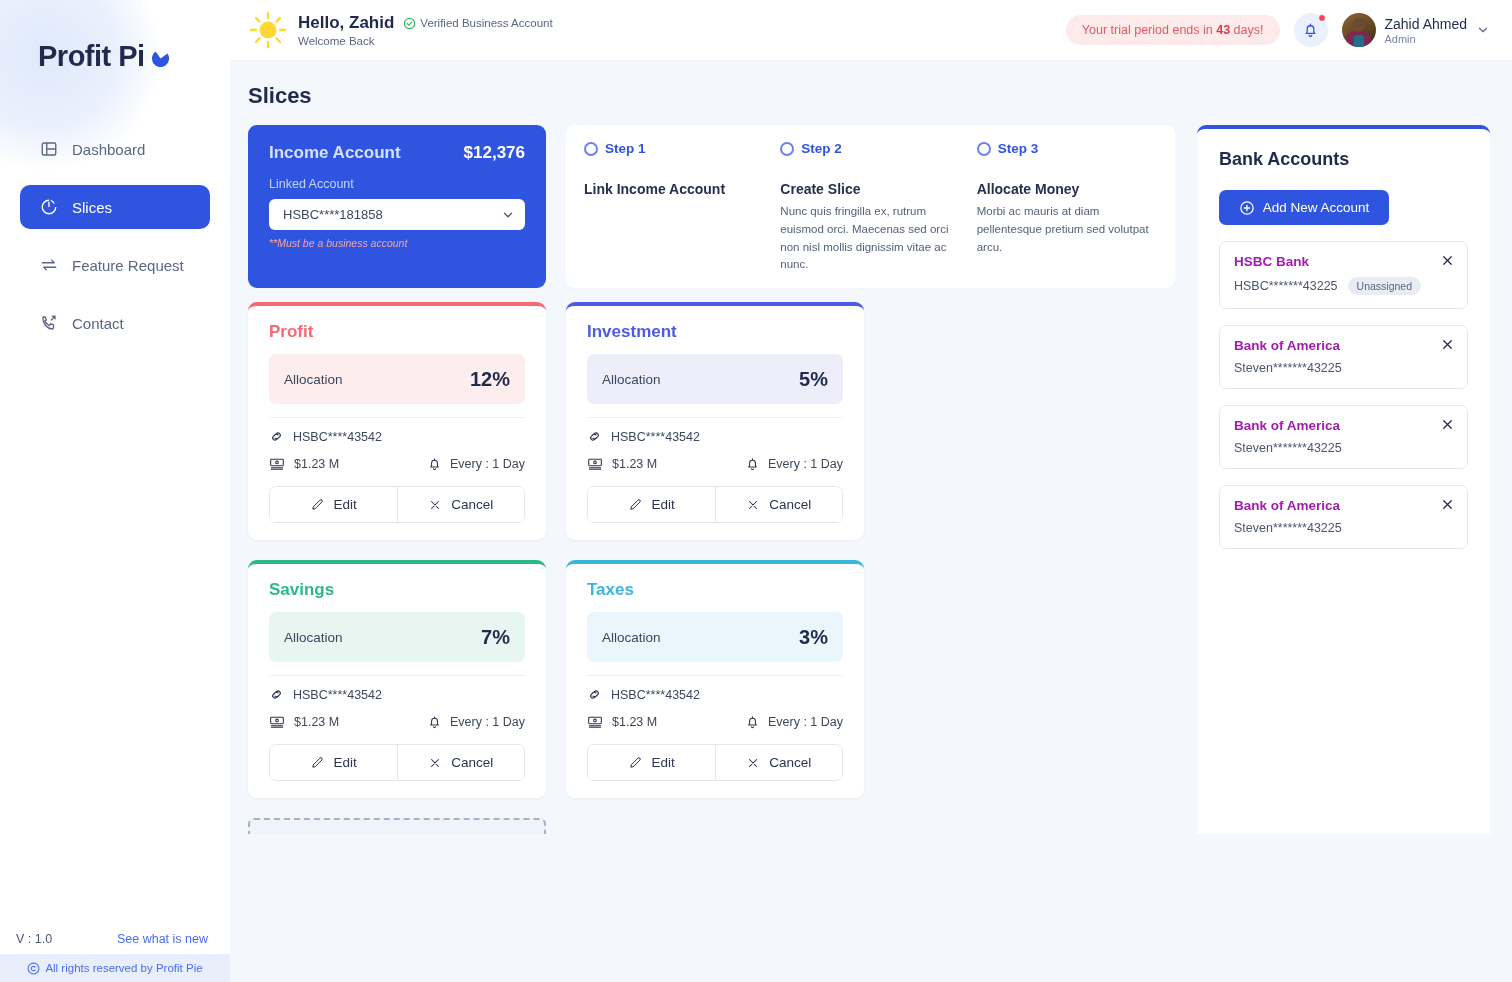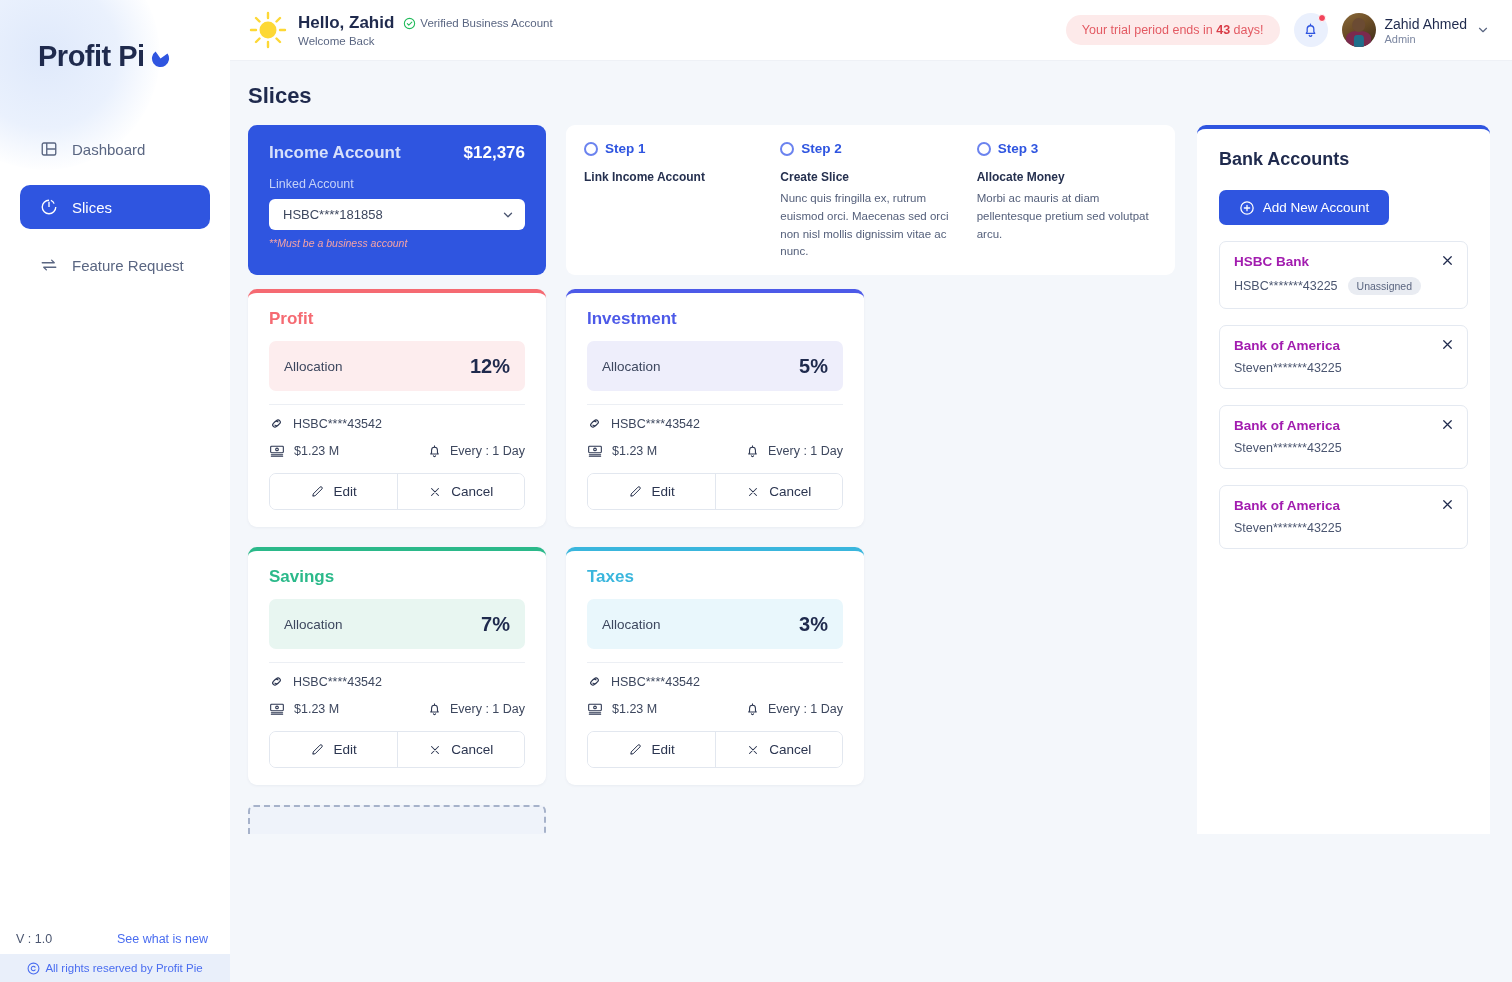--- a/index.html
+++ b/index.html
@@ -143,21 +143,21 @@
     padding: 16px 18px 14px 18px;
     display: flex; gap: 16px;
   }
   .step { flex: 1; min-width: 0; }
   .step-hd { display: flex; align-items: center; gap: 7px; }
   .step-circle {
     width: 14px; height: 14px; border-radius: 50%;
     border: 2px solid #6b83ef; flex: 0 0 14px;
   }
   .step-num { font-size: 13.5px; font-weight: bold; color: #2f55e0; }
-  .step-title { font-size: 12px; font-weight: bold; color: #25304f; margin-top: 14px; }
+  .step-title { font-size: 14px; font-weight: bold; color: #25304f; margin-top: 25px; }
   .step-body { font-size: 11.5px; color: #55607b; line-height: 1.55; margin-top: 6px; }
 
   
   .slice-grid {
     display: flex; flex-wrap: wrap; gap: 20px; margin-top: 14px;
   }
   .slice-card {
     width: 298px; flex: 0 0 298px;
     background: #ffffff; border-radius: 9px;
     border-top: 4px solid #e0e0e0;
@@ -265,20 +265,29 @@
     <div class="nav-item">
       <span class="ico">
         <svg viewBox="0 0 24 24" width="18" height="18" fill="none" stroke="#5a6682" stroke-width="1.8" stroke-linecap="round" stroke-linejoin="round">
           <path d="M3 9h16l-3.5-3.5"></path>
             <path d="M21 15H5l3.5 3.5"></path>
         </svg>
       </span>
       <span>Feature Request</span>
     </div>
 
+    <div class="nav-item">
+      <span class="ico">
+        <svg viewBox="0 0 24 24" width="18" height="18" fill="none" stroke="#5a6682" stroke-width="1.8" stroke-linecap="round" stroke-linejoin="round">
+          <path d="M4 4h3l1.5 4-2 1.5a12 12 0 0 0 6 6L14 13l4 1.5V18a2 2 0 0 1-2 2A14 14 0 0 1 4 6a2 2 0 0 1 0-2z"></path>
+          <path d="M15 8l5-5M16.5 3H20v3.5"></path>
+        </svg>
+      </span>
+      <span>Contact</span>
+    </div>
   </nav>
 
   <div class="sidebar-spacer"></div>
 
   <div class="sidebar-foot">
     <span>V : 1.0</span>
     <span class="newlink">See what is new</span>
   </div>
   <div class="copyright">
     <span>

